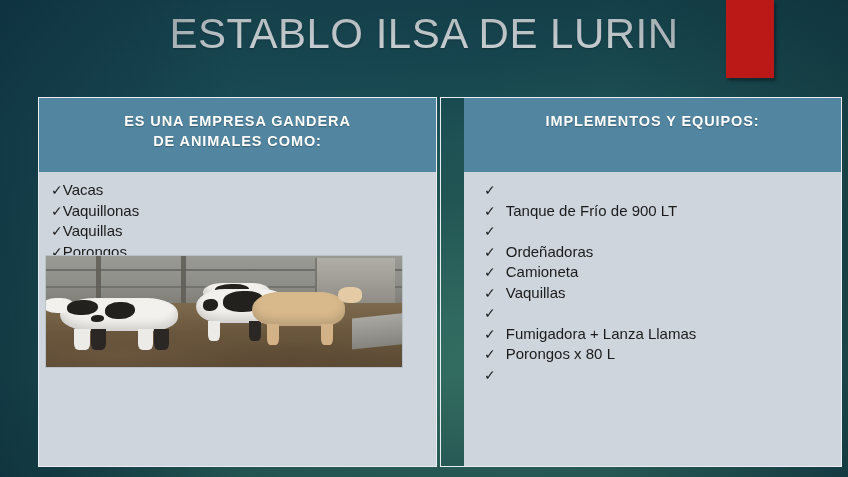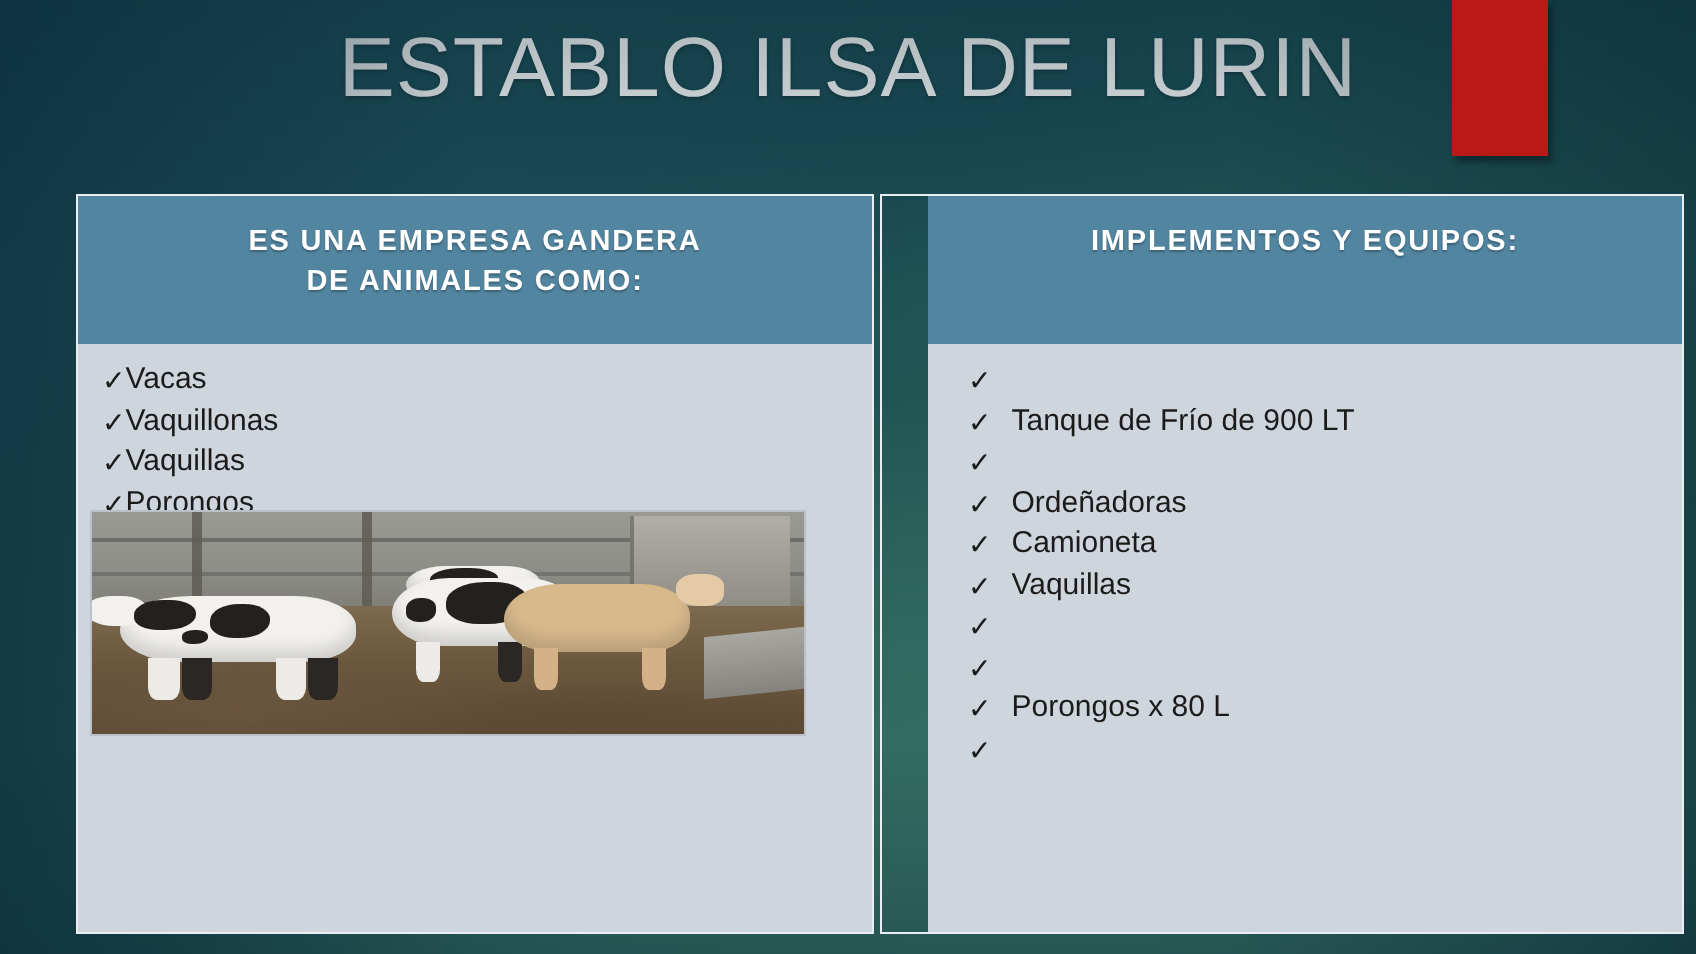--- a/index.html
+++ b/index.html
@@ -321,20 +321,21 @@
           </li>
           <li>
             <span class="tick">✓</span>
             <span>Vaquillas</span>
           </li>
           <li>
             <span class="tick">✓</span>
           </li>
           <li>
             <span class="tick">✓</span>
+            <span>Fumigadora + Lanza Llamas</span>
           </li>
           <li>
             <span class="tick">✓</span>
             <span>Porongos x 80 L</span>
           </li>
           <li>
             <span class="tick">✓</span>
           </li>
         </ul>
       </div>

